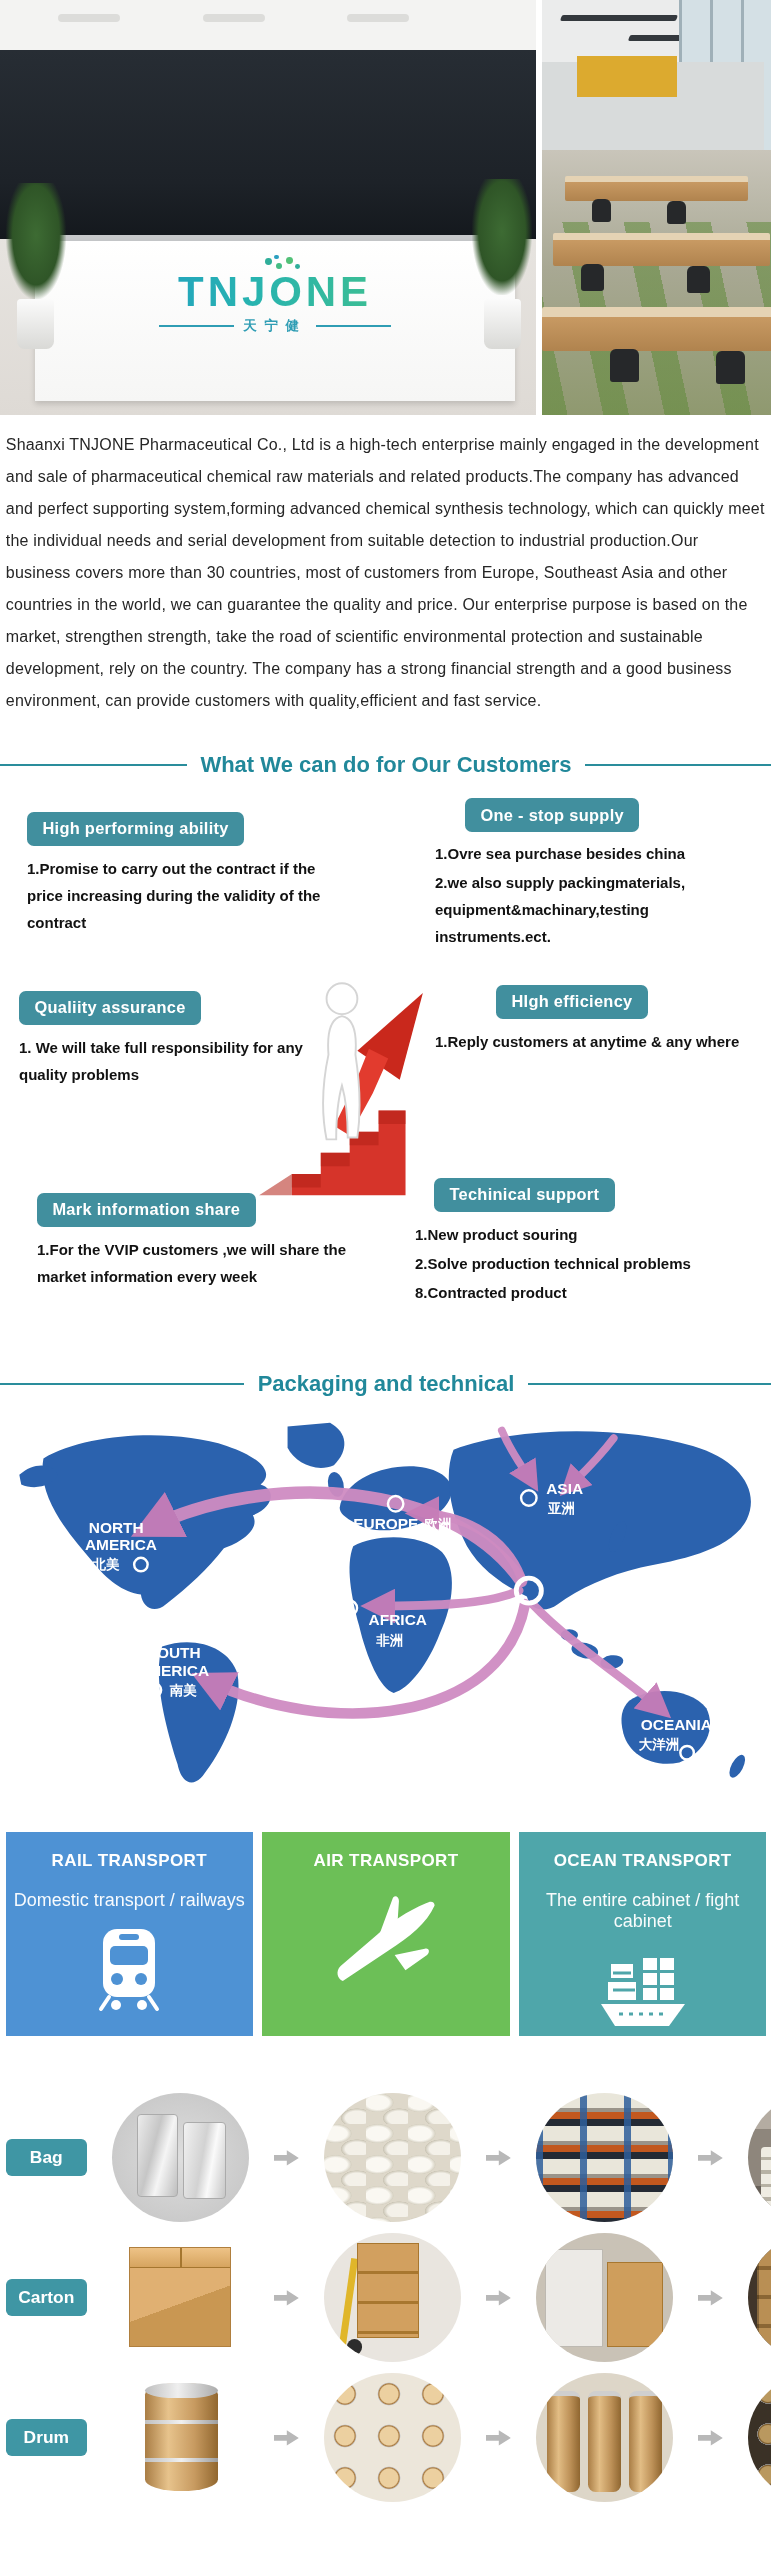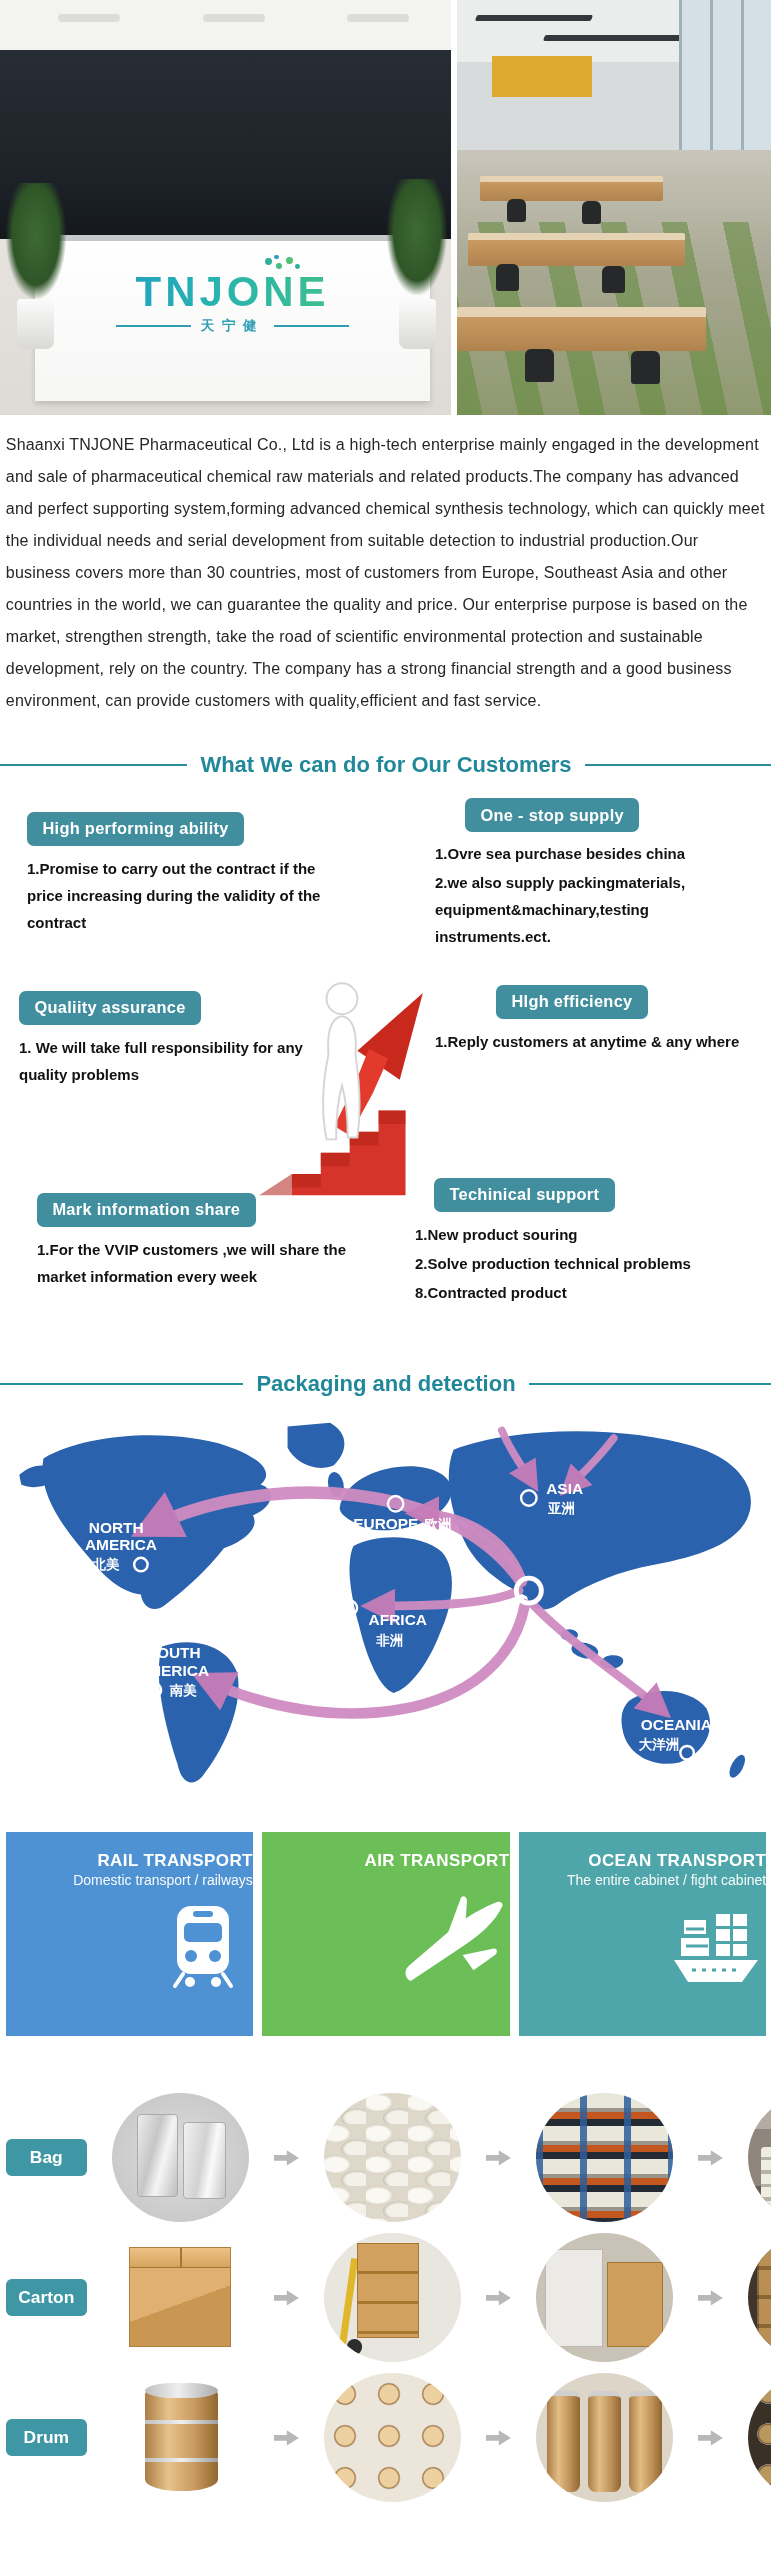--- a/index.html
+++ b/index.html
@@ -2,21 +2,21 @@
 <html><head>
 <meta charset="utf-8">
 <style>
   html,body{margin:0;padding:0;background:#fff}
   body{width:772px;font-family:"Liberation Sans","DejaVu Sans",sans-serif;color:#222}
   .page{width:772px;position:relative;background:#fff}
 
   
   .photos{display:flex;gap:5.8px;height:415px;overflow:hidden}
   .photo{position:relative;overflow:hidden}
-  .photo-left{width:451px;background:linear-gradient(180deg,#efedeb 0%,#e7e4e0 55%,#dedad5 100%)}
+  .photo-left{width:536px;background:linear-gradient(180deg,#efedeb 0%,#e7e4e0 55%,#dedad5 100%)}
   .pl-ceiling{position:absolute;left:0;top:0;right:0;height:50px;background:#f3f3f2}
   .pl-light{position:absolute;top:13.5px;width:62px;height:8.7px;background:#dcdcda;border-radius:3.9px}
   .pl-wall{position:absolute;left:0;top:50px;right:0;height:189px;background:linear-gradient(180deg,#272d34,#1d2228 70%,#14181d)}
   .pl-deskline{position:absolute;left:33px;right:19px;top:235px;height:5.8px;background:#c7c9cb}
   .pl-desk{position:absolute;left:35px;right:21px;top:241px;height:160px;background:linear-gradient(180deg,#ffffff,#f6f6f5);box-shadow:0 2.9px 5.8px rgba(0,0,0,.15)}
   .logo-wrap{position:absolute;left:0;right:0;top:15.4px;text-align:center}
   .logo-dots{height:15.4px;position:relative}
   .logo-dots i{position:absolute;border-radius:50%}
   .logo-text{font-size:42px;font-weight:800;letter-spacing:3.9px;line-height:39px;
     background:linear-gradient(90deg,#1e8fd0,#27b3b0 45%,#3fbf8f 75%,#63c77e);
@@ -73,26 +73,26 @@
 
   
   .map{display:block;margin-top:15.4px}
   .map text{font-weight:bold;fill:#fff}
   .map .en{font-size:16px}
   .map .zh{font-size:14px}
   .arr{fill:none;stroke:#cf8cc2;stroke-linecap:round;opacity:.95}
 
   
   .transport{display:flex;gap:9.6px;margin-top:31px;padding:0 5.8px}
-  .tcard{flex:1;height:204px;text-align:right;padding-top:19px;box-sizing:border-box}
+  .tcard{flex:1;height:204px;text-align:center;padding-top:19px;box-sizing:border-box}
   .t-rail{background:#4e92d4}
   .t-ocean{background:#4fa6aa}
   .t-air{background:#6cbf57}
   .t-title{color:#fff;font-weight:bold;font-size:17px;letter-spacing:0.4px}
-  .t-sub{color:rgba(255,255,255,.96);font-size:14px;margin-top:1px}
+  .t-sub{color:rgba(255,255,255,.96);font-size:18px;margin-top:19px}
   .t-icon{margin-top:7.7px}
 
   
   .prows{margin-top:52px}
   .prow{display:flex;align-items:center;gap:25px;padding:0 5.8px;height:140px}
   .plabel{width:81px;height:37px;line-height:37px;text-align:center;background:#3f96a4;color:#fff;
     font-weight:bold;font-size:17.4px;border-radius:5.8px;flex:none}
   .ph{width:137px;height:129px;flex:none;position:relative;overflow:hidden}
   .oval{border-radius:50%}
   .farrow{width:25px;height:15.4px;flex:none;background:#b8b8b8;
@@ -257,21 +257,21 @@
       <path d="M6,238 L40,238 L40,230 L70,230 L70,208 L100,208 L100,186 L130,186 L130,164 L158,164 L158,150 L130,150 L130,172 L100,172 L100,194 L70,194 L70,216 L40,216 Z" fill="#b32015" opacity=".55"></path>
       <polygon points="176,28 108,88 152,118" fill="#c9281c"></polygon>
       <path d="M100,176 L124,132 L140,96 L120,86 L104,126 L84,166 Z" fill="#e23b2e"></path>
       <circle cx="92" cy="34" r="16" fill="#fff" stroke="#d5d5d5" stroke-width="2"></circle>
       <path d="M92,52 C82,54 76,66 78,92 C72,120 70,150 76,180 L86,180 C86,156 88,138 92,124 C96,138 98,156 98,178 L108,178 C112,150 110,118 106,92 C108,66 102,54 92,52 Z" fill="#fff" stroke="#d5d5d5" stroke-width="2"></path>
     </svg>
   </div>
 
   <div class="sec-title">
     <span class="line"></span>
-    <span class="txt">Packaging and detection</span>
+    <span class="txt">Packaging and technical</span>
     <span class="line"></span>
   </div>
 
   <svg class="map" width="772" height="386" viewBox="0 0 800 400">
     <defs>
       <marker id="ah" viewBox="0 0 10 10" refX="6.5" refY="5" markerWidth="4" markerHeight="4" orient="auto-start-reverse">
         <path d="M0,0 L10,5 L0,10 z" fill="#c77db8"></path>
       </marker>
     </defs>
     <g fill="#2b62ae">

